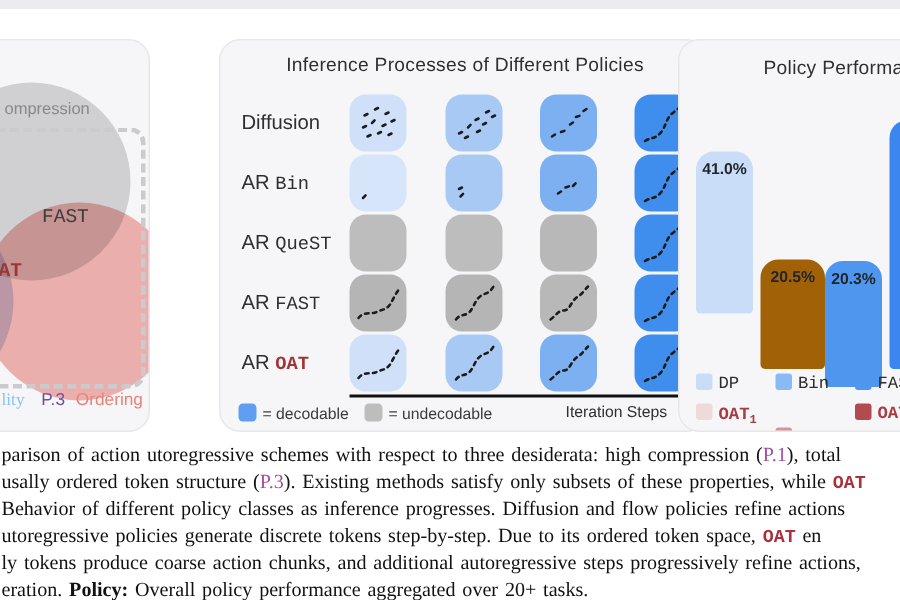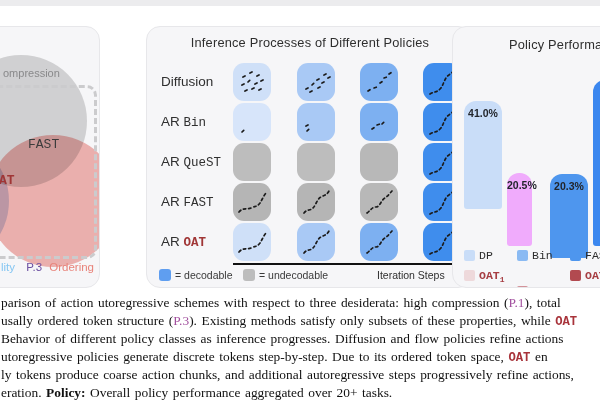--- a/index.html
+++ b/index.html
@@ -16,21 +16,21 @@
   .circle{position:absolute;border-radius:50%;mix-blend-mode:multiply;}
   .c-gray{left:114px;top:28px;width:132px;height:132px;background:rgba(178,178,178,.50);}
   .c-red{left:146px;top:108px;width:132px;height:132px;background:rgba(233,122,114,.55);}
   .c-blue{left:36px;top:108px;width:132px;height:132px;background:rgba(142,172,226,.45);}
   .dashrect{position:absolute;left:110px;top:58px;width:146px;height:174px;border:3px dashed #cbcbcd;border-radius:10px;box-sizing:border-box;}
   .mono{font-family:"Liberation Mono","DejaVu Sans Mono",monospace;}
   .lp-comp{position:absolute;left:162px;top:40px;font-size:11px;color:#a2a2a4;white-space:nowrap;}
   .lp-fast{position:absolute;left:187px;top:110px;font-size:13px;color:#3c3c3c;}
   .lp-oat{position:absolute;left:158px;top:146px;font-size:13px;font-weight:bold;color:#a03636;}
   .lp-bottom{position:absolute;left:160px;top:234px;font-size:11.5px;white-space:nowrap;}
-  .lp-causality{color:#85c6f2;}
+  .lp-causality{color:#85c6f2;font-family:Liberation Serif, serif;}
   .lp-p3{color:#6b4fa1;margin-left:8px;}
   .lp-ordering{color:#e8837a;margin-left:4px;}
   
   .grow{position:absolute;left:0;width:326px;height:38px;}
   .grow .rlabel{position:absolute;left:14px;top:0;height:38px;line-height:38px;font-size:13.5px;color:#2f2f2f;white-space:nowrap;}
   .rlabel .mono{font-size:12.5px;}
   .rlabel .oat{color:#a03636;font-weight:bold;}
   .cell{position:absolute;top:0;width:38px;height:38px;border-radius:11px;}
   .cell svg{position:absolute;left:0;top:0;}
   .mlegend{position:absolute;top:242px;height:14px;font-size:10.5px;color:#3a3a3a;white-space:nowrap;}
@@ -198,21 +198,21 @@
       <span class="sw" id="sw-undec" style="background: rgb(189, 189, 189);"></span><span>= undecodable</span>
     </div>
   </div>
 
   <div class="panel" id="panel-right">
     <div class="ptitle" style="left:56px;top:10px;">Policy Performan</div>
     <div id="bars">
         <div class="bar" style="left: 11px; width: 38px; top: 74px; height: 108px; background: rgb(201, 221, 248);">
           <div class="blabel">41.0%</div>
         </div>
-        <div class="bar" style="left: 54px; width: 25px; top: 146px; height: 73px; background: #f0abfc; text-decoration: underline;">
+        <div class="bar" style="left: 54px; width: 43px; top: 146px; height: 73px; background: #a16207; text-decoration: underline;">
           <div class="blabel">20.5%</div>
         </div>
         <div class="bar" style="left: 97px; width: 38px; top: 147px; height: 84px; background: rgb(78, 150, 238);">
           <div class="blabel">20.3%</div>
         </div>
         <div class="bar" style="left: 140px; width: 38px; top: 53px; height: 166px; background: rgb(59, 135, 239);"></div>
       </div>
     <div id="rlegend1" class="rlegend" style="left:11px;top:222px;">
         <span style="position: absolute; left: 0px; top: 0px;"><span class="sw" style="background: rgb(201, 221, 248);"></span><span class="lg-mono">DP</span></span>
         <span style="position: absolute; left: 53px; top: 0px;"><span class="sw" style="background: rgb(138, 186, 243);"></span><span class="lg-mono">Bin</span></span>

